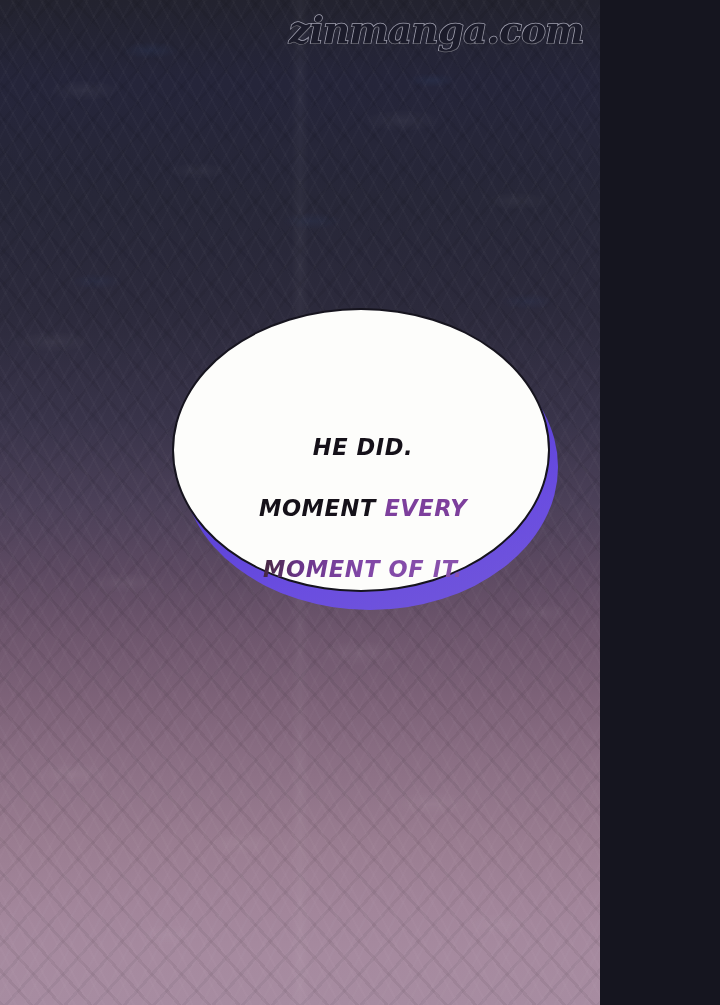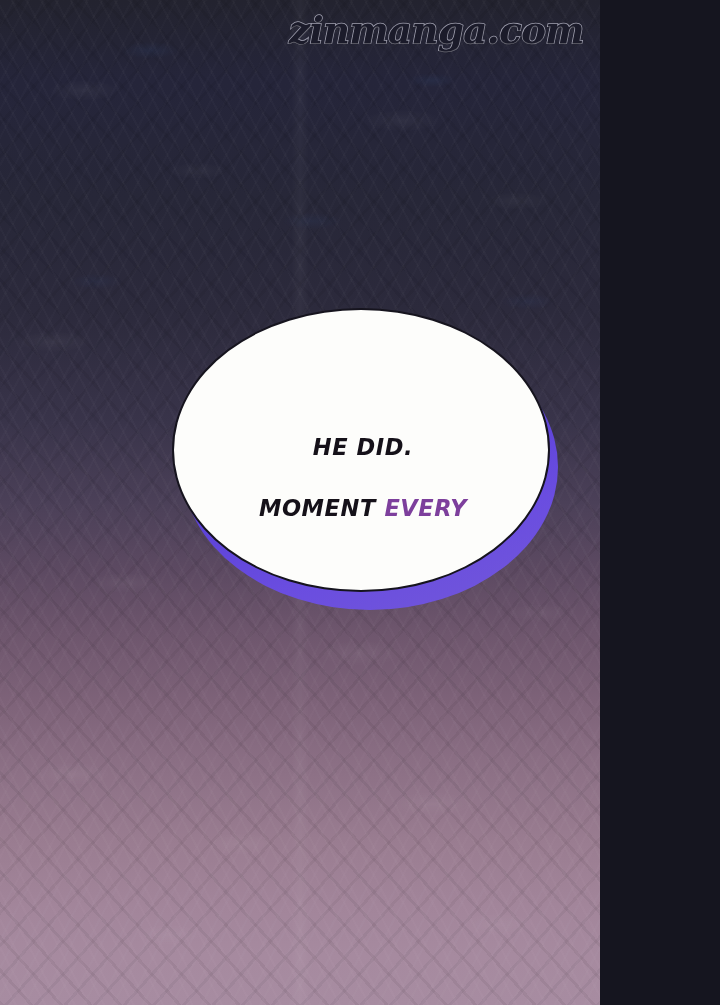--- a/index.html
+++ b/index.html
@@ -199,17 +199,20 @@
   <div class="bubble-wrap">
     <div class="bubble-shadow"></div>
     <div class="bubble">
       <div class="bubble-text">
         <span class="ln">
           <span class="t-black">HE DID.</span>
         </span>
         <span class="ln">
           <span class="t-black">MOMENT </span><span class="t-purple">EVERY</span>
         </span>
+        <span class="ln">
+          <span class="t-purple2">MOMENT OF IT.</span>
+        </span>
       </div>
     </div>
   </div>
 
 </div>
 
 </body></html>

